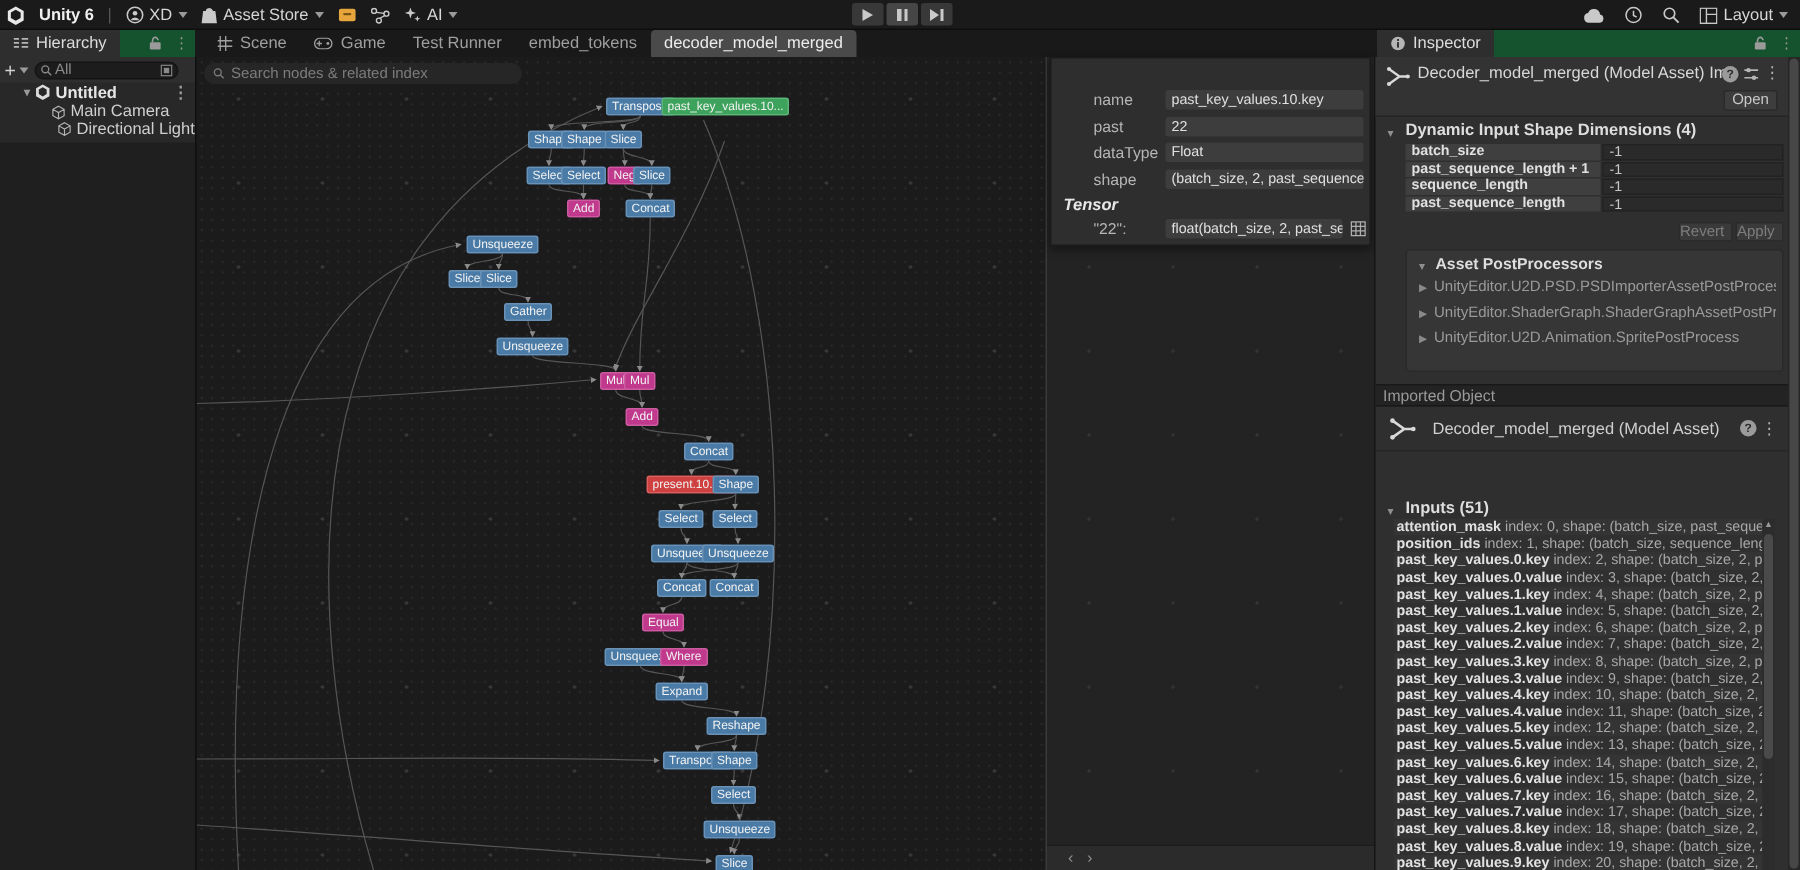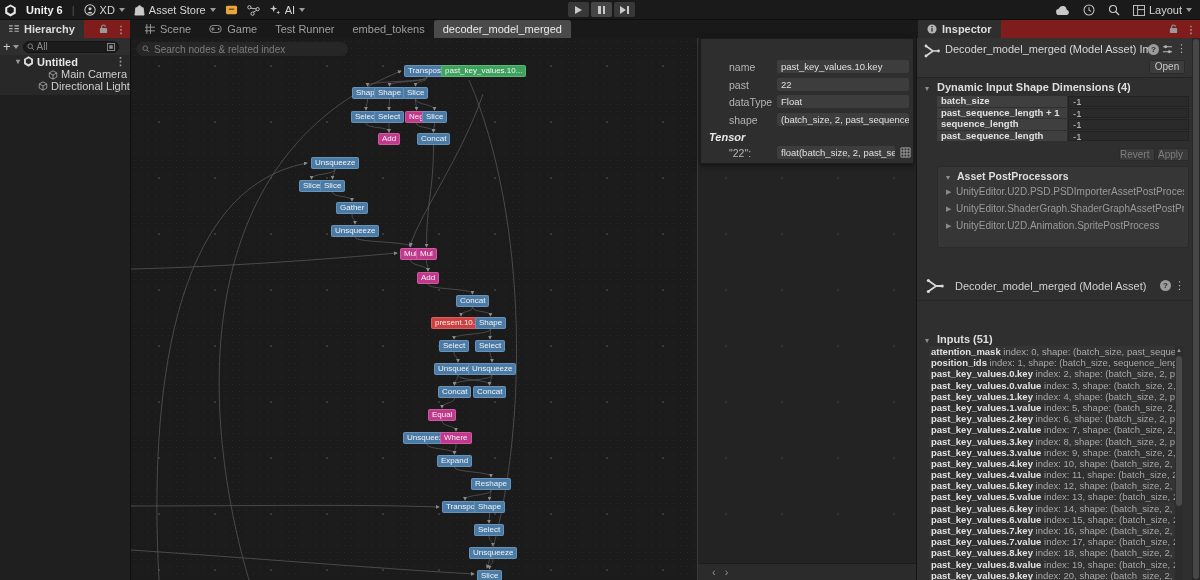--- a/index.html
+++ b/index.html
@@ -24,21 +24,21 @@
   .play-tri { width:0; height:0; border-top:4px solid transparent; border-bottom:4px solid transparent;
     border-left:7px solid #c9c9c9; }
   .pause-bars { display:flex; gap:2px; }
   .pause-bars i { width:2.5px; height:8px; background:#c9c9c9; }
   .step { display:flex; align-items:center; gap:1px; }
   .step i { width:2px; height:8px; background:#c9c9c9; }
   .mb-right { position:absolute; right:8px; top:0; height:20px; display:flex; align-items:center; gap:13px; }
 
   
   #tabstrip { position:absolute; left:0; top:20px; width:1200px; height:18px; background:#191919; }
-  .panel-strip { position:absolute; top:0; height:18px; background:#7f1d1d;font-weight:bold; }
+  .panel-strip { position:absolute; top:0; height:18px; background:#14532d; }
   .tab { height:18px; display:flex; align-items:center; gap:5px; padding:0 9px; font-size:11px;
     color:#9f9f9f; white-space:nowrap; }
   .tab.active-panel { background:#2e2e2e; color:#dcdcdc; }
   .tab.active-doc { background:#4a4a4a; color:#ececec; border-radius:3px 3px 0 0; }
   #center-tabs { position:absolute; left:136px; top:0; display:flex; }
   .strip-icons { position:absolute; top:0; height:18px; display:flex; align-items:center; gap:8px; color:#9a9a9a; }
 
   
   #hierarchy { position:absolute; left:0; top:38px; width:130px; height:542px; background:#1f1f1f; }
   #hier-top { position:absolute; left:0; top:0; width:130px; height:57px; background:#282828; }
@@ -308,21 +308,21 @@
   </div>
   <div class="tree-row" style="top:17px; padding-left:14px; font-weight:bold; color:#e6e6e6;">
     <span class="fold">▾</span>
     <svg width="11" height="11" viewBox="0 0 16 16" style="margin-right:3px;">
         <path fill="#dcdcdc" d="M8 .5 14.5 4.2v7.6L8 15.5 1.5 11.8V4.2Z M8 3.2 4.2 5.4v4.4L8 12l3.8-2.2V5.4Z"></path>
       </svg>
     <span>Untitled</span>
     <span style="margin-left:auto;margin-right:4px;color:#9a9a9a;">⋮</span>
   </div>
   <div id="hier-children">
-      <div class="tree-row" style="top: 30px; padding-left: 48px; height: 12px; align-items: flex-end;">
+      <div class="tree-row" style="top: 30px; padding-left: 34px; height: 12px; align-items: flex-end;">
         <svg width="10" height="10" viewBox="0 0 12 12" style="margin-right:3px;">
           <path d="M6 1 10.5 3.5v5L6 11 1.5 8.5v-5Z M1.5 3.5 6 6l4.5-2.5 M6 6v5" fill="none" stroke="#b5b5b5" stroke-width="0.9"></path>
         </svg>
         <span>Main Camera</span>
       </div>
       <div class="tree-row" style="top: 42px; padding-left: 38px; height: 12px;">
         <svg width="10" height="10" viewBox="0 0 12 12" style="margin-right:3px;">
           <path d="M6 1 10.5 3.5v5L6 11 1.5 8.5v-5Z M1.5 3.5 6 6l4.5-2.5 M6 6v5" fill="none" stroke="#b5b5b5" stroke-width="0.9"></path>
         </svg>
         <span>Directional Light</span>
@@ -519,20 +519,21 @@
     <div id="pp-items">
         <span class="pp-tri" style="top: 21px;">▶</span>
         <div class="pp-item" style="top: 19px;">UnityEditor.U2D.PSD.PSDImporterAssetPostProcessor</div>
         <span class="pp-tri" style="top: 38px;">▶</span>
         <div class="pp-item" style="top: 36px;">UnityEditor.ShaderGraph.ShaderGraphAssetPostProcessor</div>
         <span class="pp-tri" style="top: 55px;">▶</span>
         <div class="pp-item" style="top: 53px;">UnityEditor.U2D.Animation.SpritePostProcess</div>
       </div>
   </div>
 
+  <div id="imported-bar">Imported Object</div>
 
   <div id="asset-head">
     <svg style="position:absolute;left:8px;top:5px;" width="20" height="20" viewBox="0 0 18 18">
         <path d="M3 4 10 9 3 14 M10 9 15 9" fill="none" stroke="#d8d8d8" stroke-width="1.6"></path>
         <circle cx="3" cy="4" r="1.4" fill="#d8d8d8"></circle>
         <circle cx="3" cy="14" r="1.4" fill="#d8d8d8"></circle>
         <circle cx="15.5" cy="9" r="1.4" fill="#d8d8d8"></circle>
       </svg>
     <span id="asset-title">Decoder_model_merged (Model Asset)</span>
     <span class="help-dot" style="position:absolute;right:22px;top:9px;">?</span>

